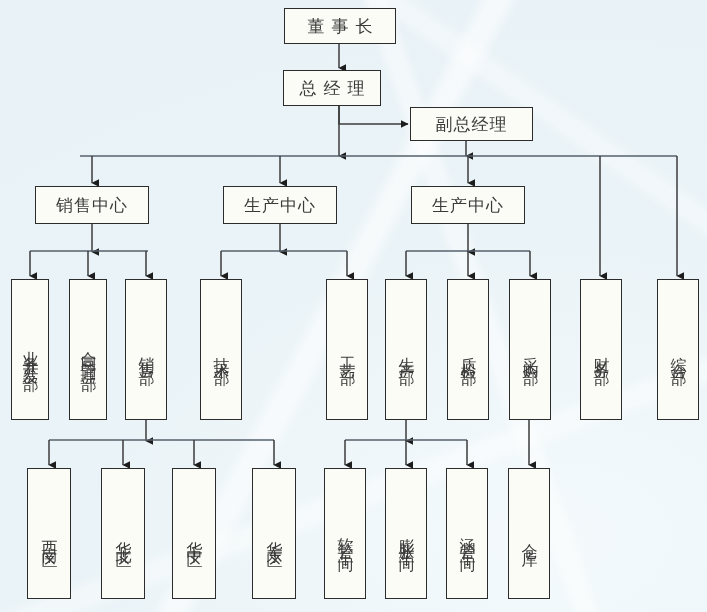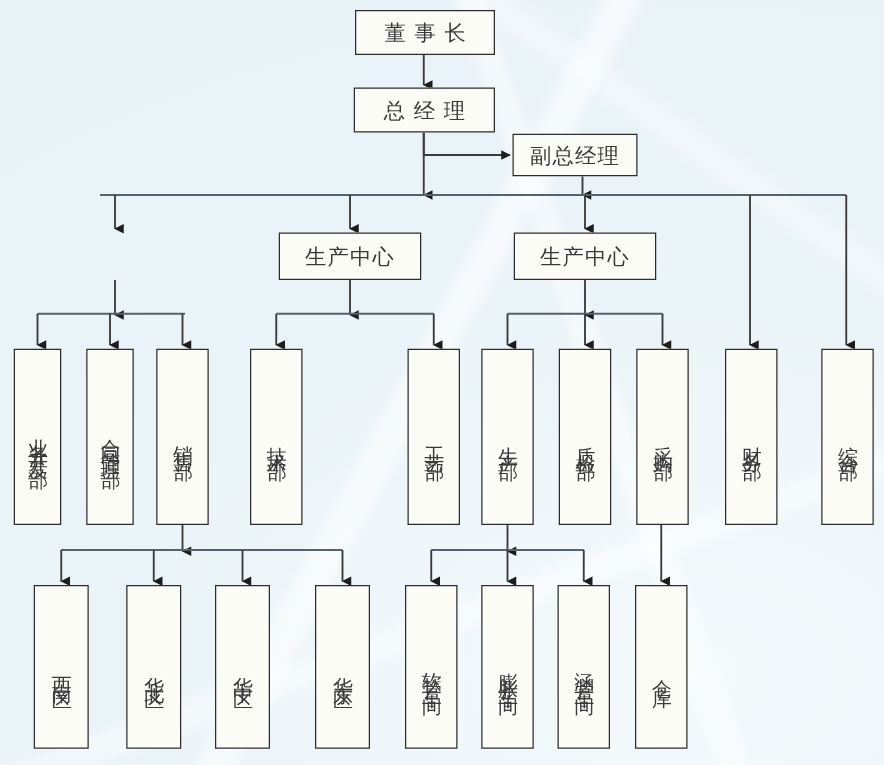--- a/index.html
+++ b/index.html
@@ -95,23 +95,24 @@
       <line x1="345" y1="440" x2="467" y2="440" stroke="#55616b"></line>
       <line x1="345" y1="440" x2="345" y2="465" marker-end="url(#ah)"></line>
       <line x1="406" y1="440" x2="406" y2="465" marker-end="url(#ah)"></line>
       <line x1="467" y1="440" x2="467" y2="465" marker-end="url(#ah)"></line>
 
       <line x1="529" y1="420" x2="529" y2="465" marker-end="url(#ah)"></line>
     </g>
   </svg>
 
   <div class="node horiz wide" style="left: 284px; top: 8px; width: 112px; height: 36px;">董事长</div>
-  <div class="node horiz wide" style="left: 283px; top: 70px; width: 113px; height: 36px;">总经理</div>
-  <div class="node horiz" style="left: 410px; top: 107px; width: 100px; height: 34px;">副总经理</div>
+  <div class="node horiz wide" style="left: 283px; top: 70px; width: 98px; height: 36px;">总经理</div>
+  <div class="node horiz" style="left: 410px; top: 107px; width: 123px; height: 34px;">副总经理</div>
 
+  <div class="node horiz" style="left: 35px; top: 186px; width: 114px; height: 38px;">销售中心</div>
   <div class="node horiz" style="left: 223px; top: 186px; width: 114px; height: 38px;">生产中心</div>
   <div class="node horiz" style="left: 411px; top: 186px; width: 114px; height: 38px; text-align: right;">生产中心</div>
 
   <div class="node vert" style="left: 11px; top: 279px; width: 38px; height: 141px;">业务开发部</div>
   <div class="node vert" style="left: 69px; top: 279px; width: 38px; height: 141px;">合同管理部</div>
   <div class="node vert" style="left: 125px; top: 279px; width: 42px; height: 141px;">销售部</div>
   <div class="node vert" style="left: 200px; top: 279px; width: 42px; height: 141px;">技术部</div>
   <div class="node vert" style="left: 326px; top: 279px; width: 42px; height: 141px;">工艺部</div>
   <div class="node vert" style="left: 385px; top: 279px; width: 42px; height: 141px;">生产部</div>
   <div class="node vert" style="left: 447px; top: 279px; width: 42px; height: 141px;">质检部</div>

